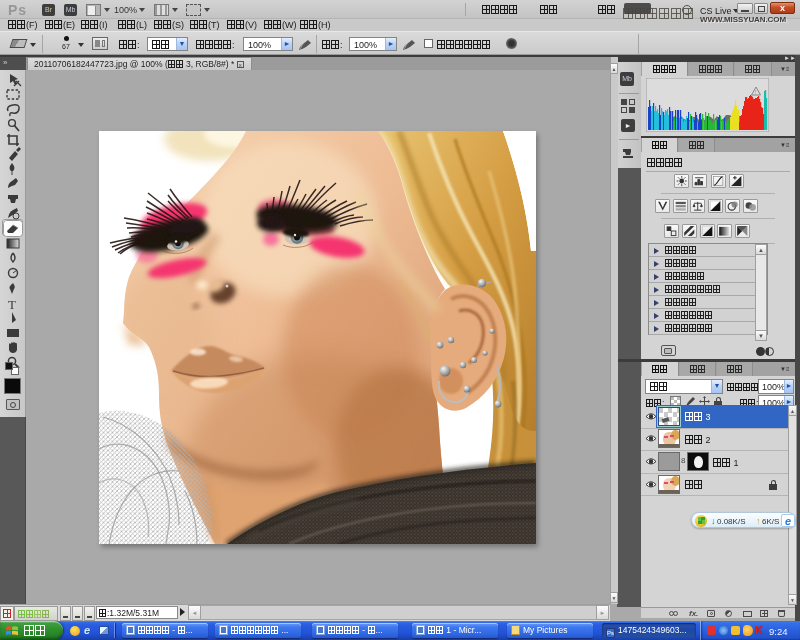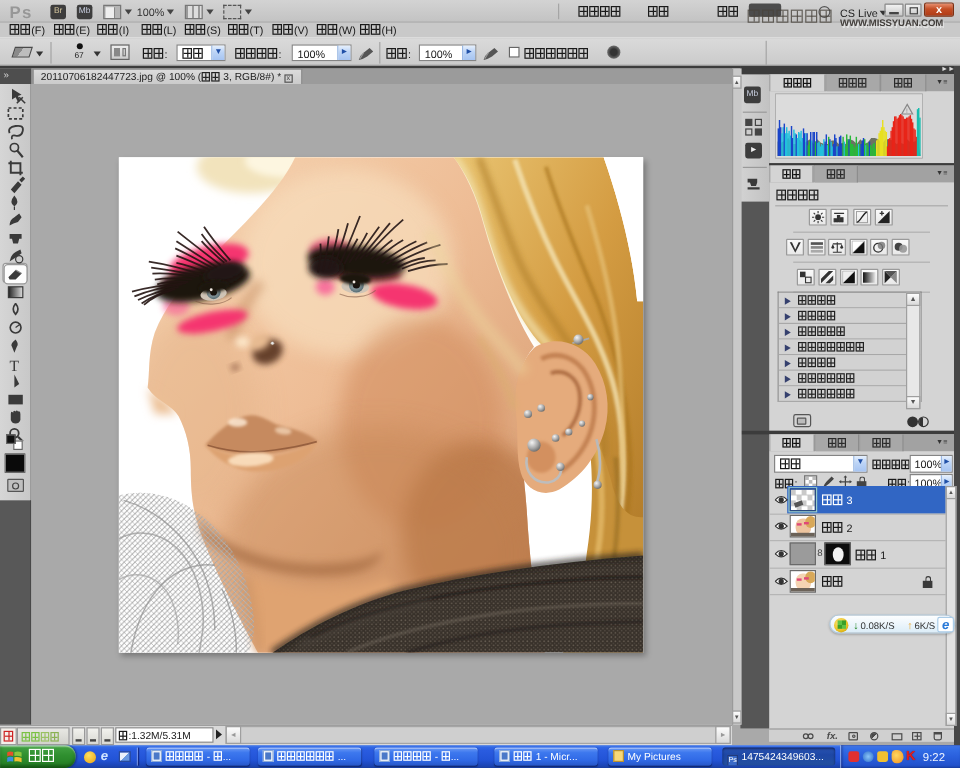--- a/index.html
+++ b/index.html
@@ -758,13 +758,13 @@
 <div class="tbtn ab" style="left:312px;width:86px;"><span class="di"><span style="position:absolute;left:1px;top:1px;width:5px;height:6px;background:#4a78c8"></span></span><span style="color:#fff"><i class="k s7"></i><i class="k s7"></i><i class="k s7"></i><i class="k s7"></i> - <i class="k s7"></i>...</span></div>
 <div class="tbtn ab" style="left:412px;width:86px;"><span class="di"><span style="position:absolute;left:1px;top:1px;width:5px;height:6px;background:#4a78c8"></span></span><span style="color:#fff"><i class="k s7"></i><i class="k s7"></i> 1 - Micr...</span></div>
 <div class="tbtn ab" style="left:507px;width:86px;"><span class="di" style="background:#f8d878;border-color:#b89030"></span><span style="color:#fff">My Pictures</span></div>
 <div class="tbtn ab" style="left:602px;width:94px;background:linear-gradient(#2a55b4,#1e47a5 40%,#24509f);box-shadow:inset 0 1px 2px rgba(0,0,30,.6);"><span class="di" style="background:#3a6ac8;border-color:#223a7a;color:#fff;font-size:6px;line-height:9px;text-align:center">Ps</span><span style="color:#fff">1475424349603...</span></div>
 <div class="ab" style="left:700px;top:0;width:100px;height:19px;background:linear-gradient(#4f83f0 0%,#3570e8 12%,#2a60dd 50%,#2252cc 88%,#1c46b0 100%);border-left:1px solid rgba(255,255,255,.4);box-shadow:inset 1px 0 2px rgba(0,0,60,.4)"></div>
 <div class="ab" style="left:707px;top:5px;width:9px;height:9px;background:#e03030;border-radius:2px;z-index:5"></div>
 <div class="ab" style="left:719px;top:5px;width:9px;height:9px;background:radial-gradient(circle,#8ac4f8,#2a6ac8);border-radius:50%;z-index:5"></div>
 <div class="ab" style="left:731px;top:5px;width:9px;height:9px;background:#f0c030;border-radius:2px;z-index:5"></div>
 <div class="ab" style="left:743px;top:4px;width:10px;height:11px;background:radial-gradient(circle at 40% 40%,#ffd860,#f09020);border-radius:40% 60% 55% 45%;z-index:5"></div>
 <div class="ab" style="left:755px;top:3px;color:#e02020;font-weight:bold;font-size:11px;z-index:5;text-shadow:0 0 1px #800">K</div>
-<div class="ab w" style="left:769px;top:5px;font-size:9.5px;z-index:5;color:#eef4ff">9:22</div>
+<div class="ab w" style="left:769px;top:5px;font-size:9.5px;z-index:5;color:#eef4ff">9:24</div>
 </div>
 </body></html>

